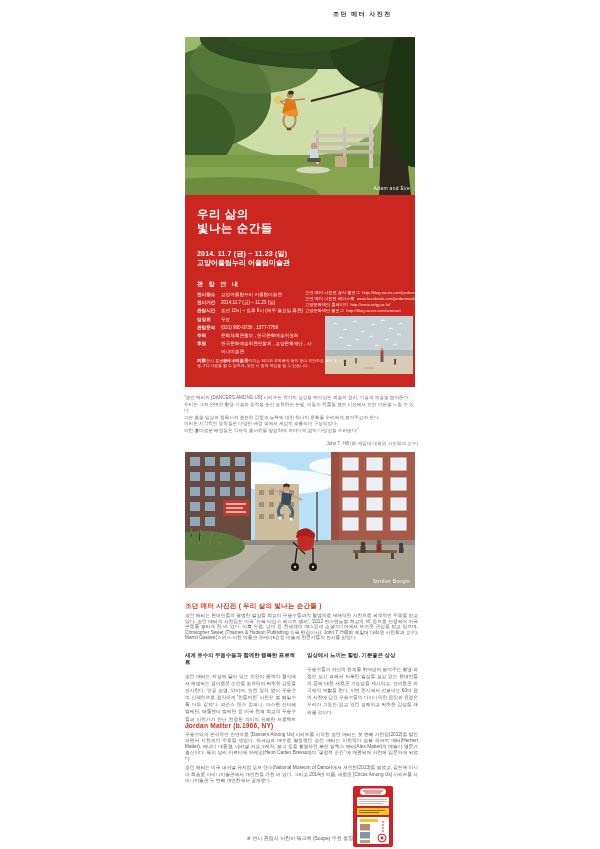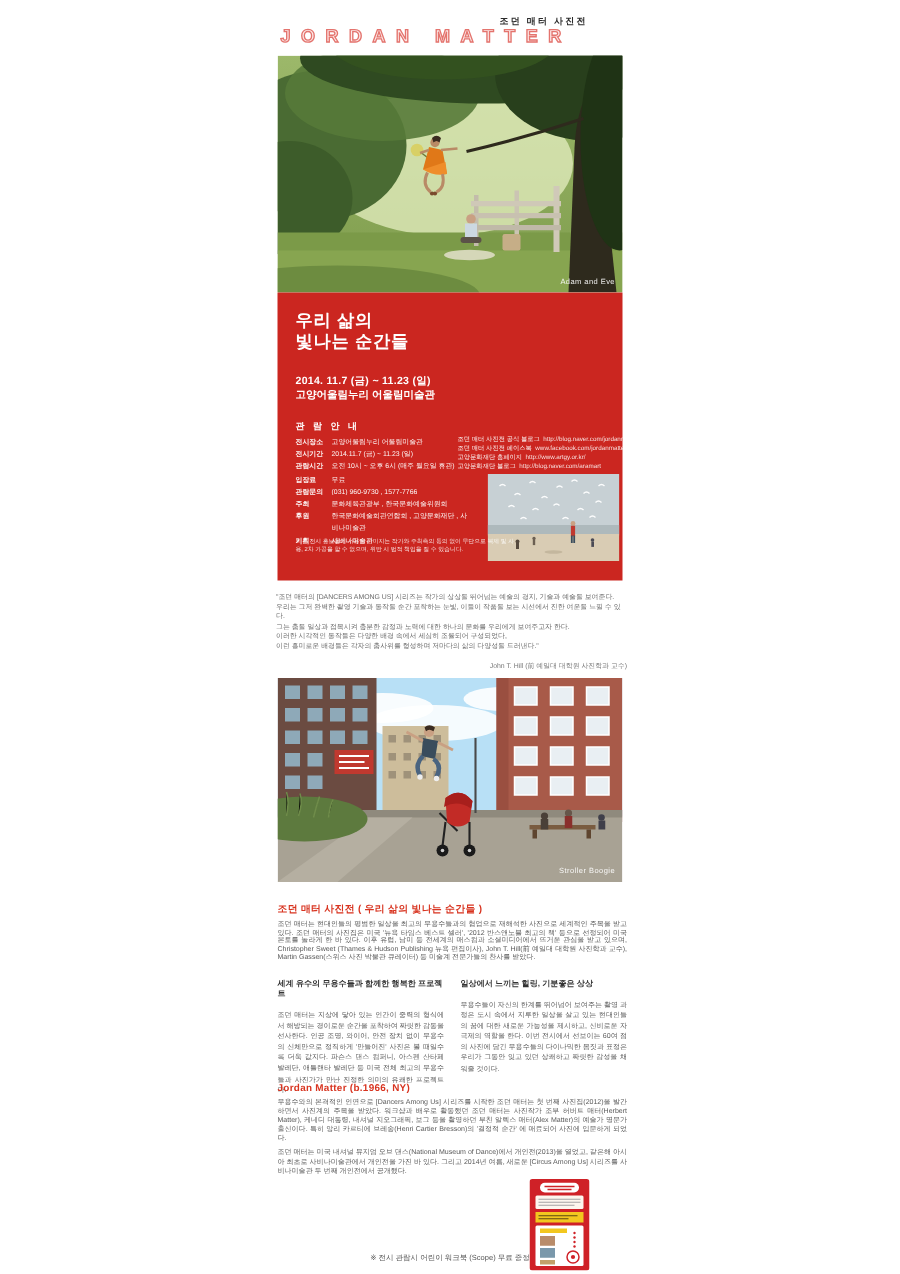--- a/index.html
+++ b/index.html
@@ -59,21 +59,20 @@
   .flyer{position:absolute;top:786px;left:353px;width:40px;height:61px;}
   .footer-note{position:absolute;top:835px;left:0;width:600px;text-align:center;font-size:5px;color:#555;}
 </style>
 </head>
 <body>
 
 <div class="page">
 
   <div class="hdr">
     <div class="hdr-sub">조던 매터 사진전</div>
-    <div class="hdr-title">JORDAN MATTER</div>
   </div>
 
   <div class="hero">
     <svg width="230" height="158" viewBox="0 0 230 158">
       <defs>
         <linearGradient id="gbg" x1="0" y1="0" x2="0" y2="1">
           <stop offset="0" stop-color="#9cb86a"></stop>
             <stop offset="1" stop-color="#7e9c4c"></stop>
         </linearGradient>
       </defs>

